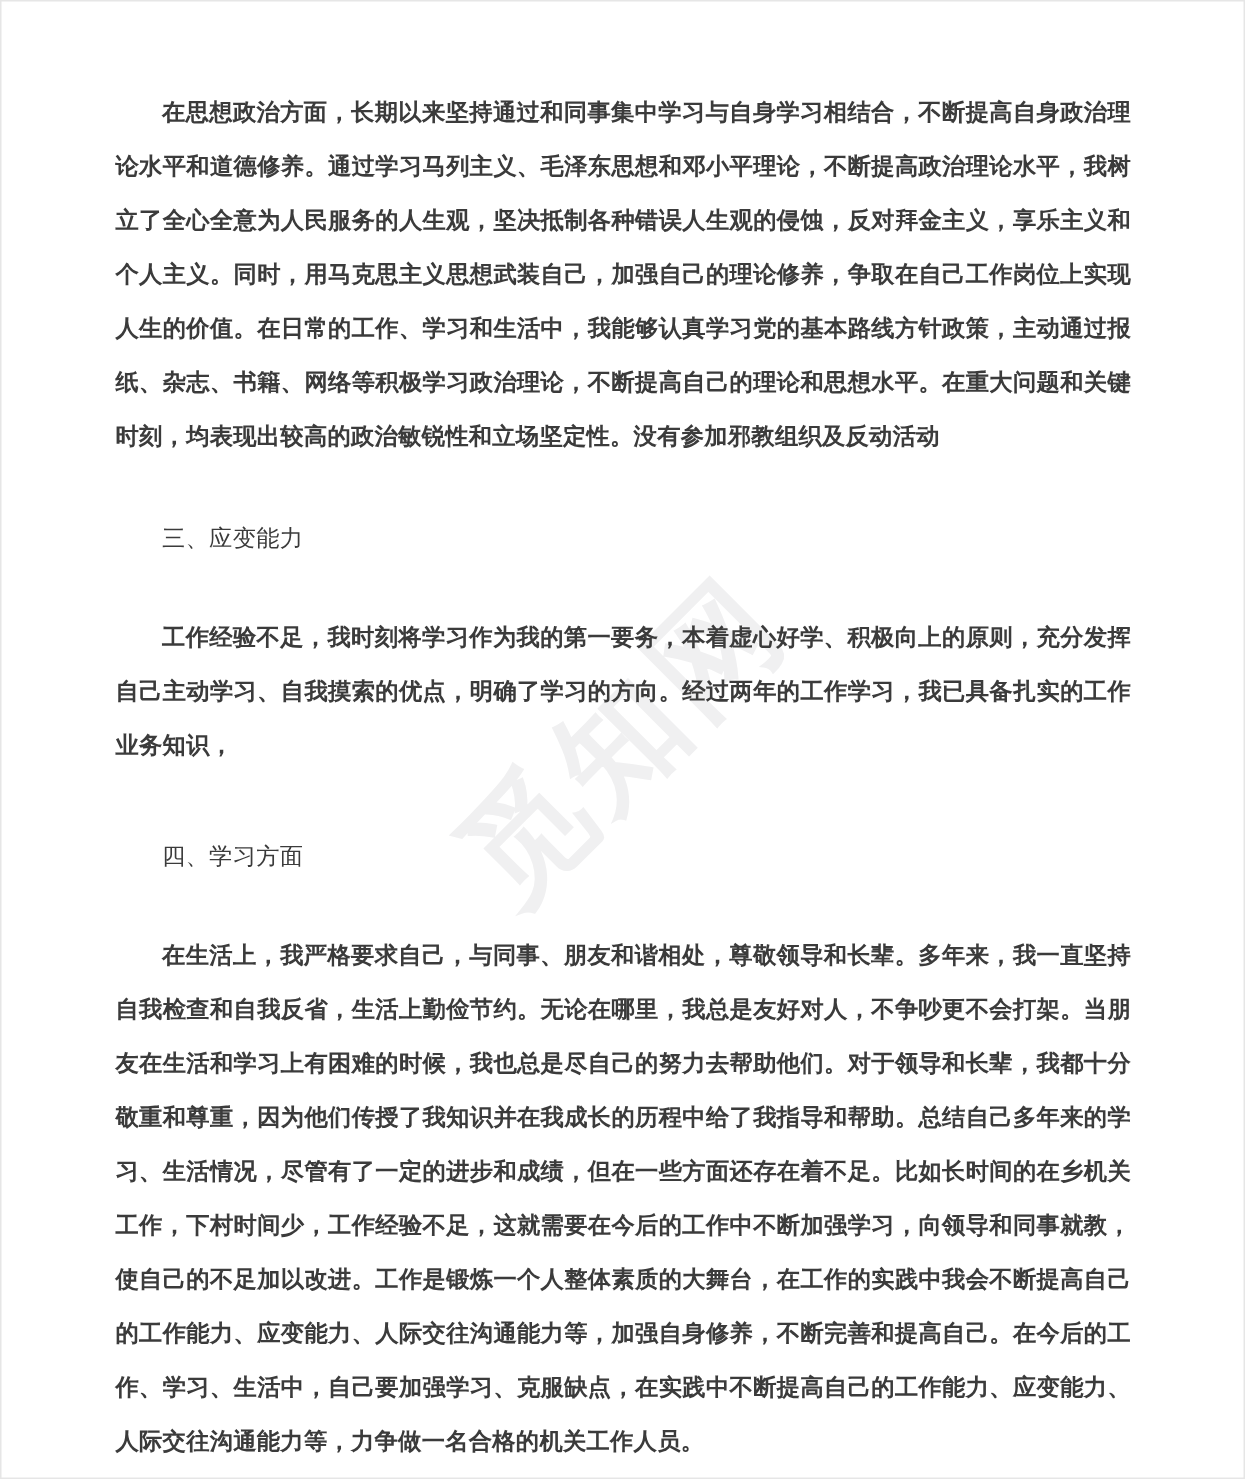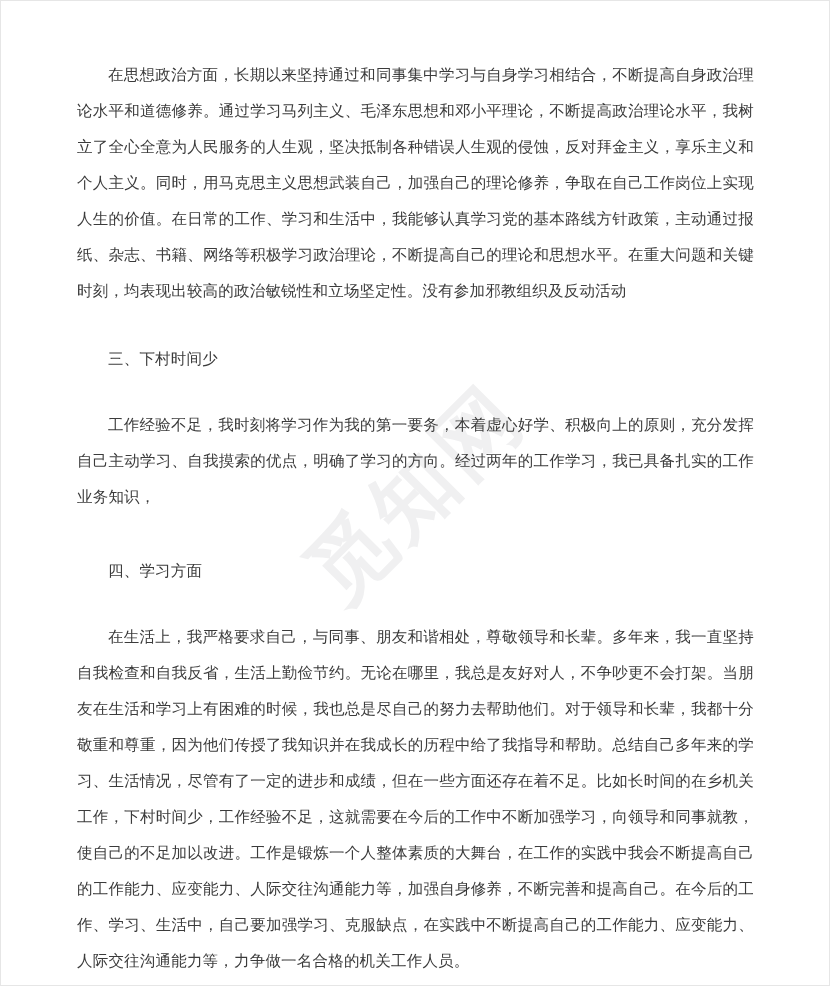--- a/index.html
+++ b/index.html
@@ -51,20 +51,21 @@
   }
   .para {
     font-size: 15.5px;
     line-height: 36px;
     color: #3b3b3b;
     text-align: justify;
     text-justify: inter-ideograph;
     margin: 0 0 22px 0;
     text-indent: 2em;
     letter-spacing: 0.2px;
+    font-weight: bold;
   }
   .para.tight {
     margin-bottom: 20px;
   }
   .heading {
     font-size: 15.5px;
     line-height: 36px;
     color: #3b3b3b;
     margin: 0 0 20px 0;
     text-indent: 2em;
@@ -82,21 +83,21 @@
   <div id="watermark-layer">
     <div class="watermark-text">觅知网</div>
   </div>
 
   <div id="doc-body">
 
     <p class="para">在思想政治方面，长期以来坚持通过和同事集中学习与自身学习相结合，不断提高自身政治理论水平和道德修养。通过学习马列主义、毛泽东思想和邓小平理论，不断提高政治理论水平，我树立了全心全意为人民服务的人生观，坚决抵制各种错误人生观的侵蚀，反对拜金主义，享乐主义和个人主义。同时，用马克思主义思想武装自己，加强自己的理论修养，争取在自己工作岗位上实现人生的价值。在日常的工作、学习和生活中，我能够认真学习党的基本路线方针政策，主动通过报纸、杂志、书籍、网络等积极学习政治理论，不断提高自己的理论和思想水平。在重大问题和关键时刻，均表现出较高的政治敏锐性和立场坚定性。没有参加邪教组织及反动活动</p>
 
     <div class="spacer-sm"></div>
 
-    <p class="heading">三、下村时间少</p>
+    <p class="heading">三、应变能力</p>
 
     <div class="spacer-sm"></div>
 
     <p class="para tight">工作经验不足，我时刻将学习作为我的第一要务，本着虚心好学、积极向上的原则，充分发挥自己主动学习、自我摸索的优点，明确了学习的方向。经过两年的工作学习，我已具备扎实的工作业务知识，</p>
 
     <div class="spacer-md"></div>
 
     <p class="heading">四、学习方面</p>
 
     <div class="spacer-sm"></div>

